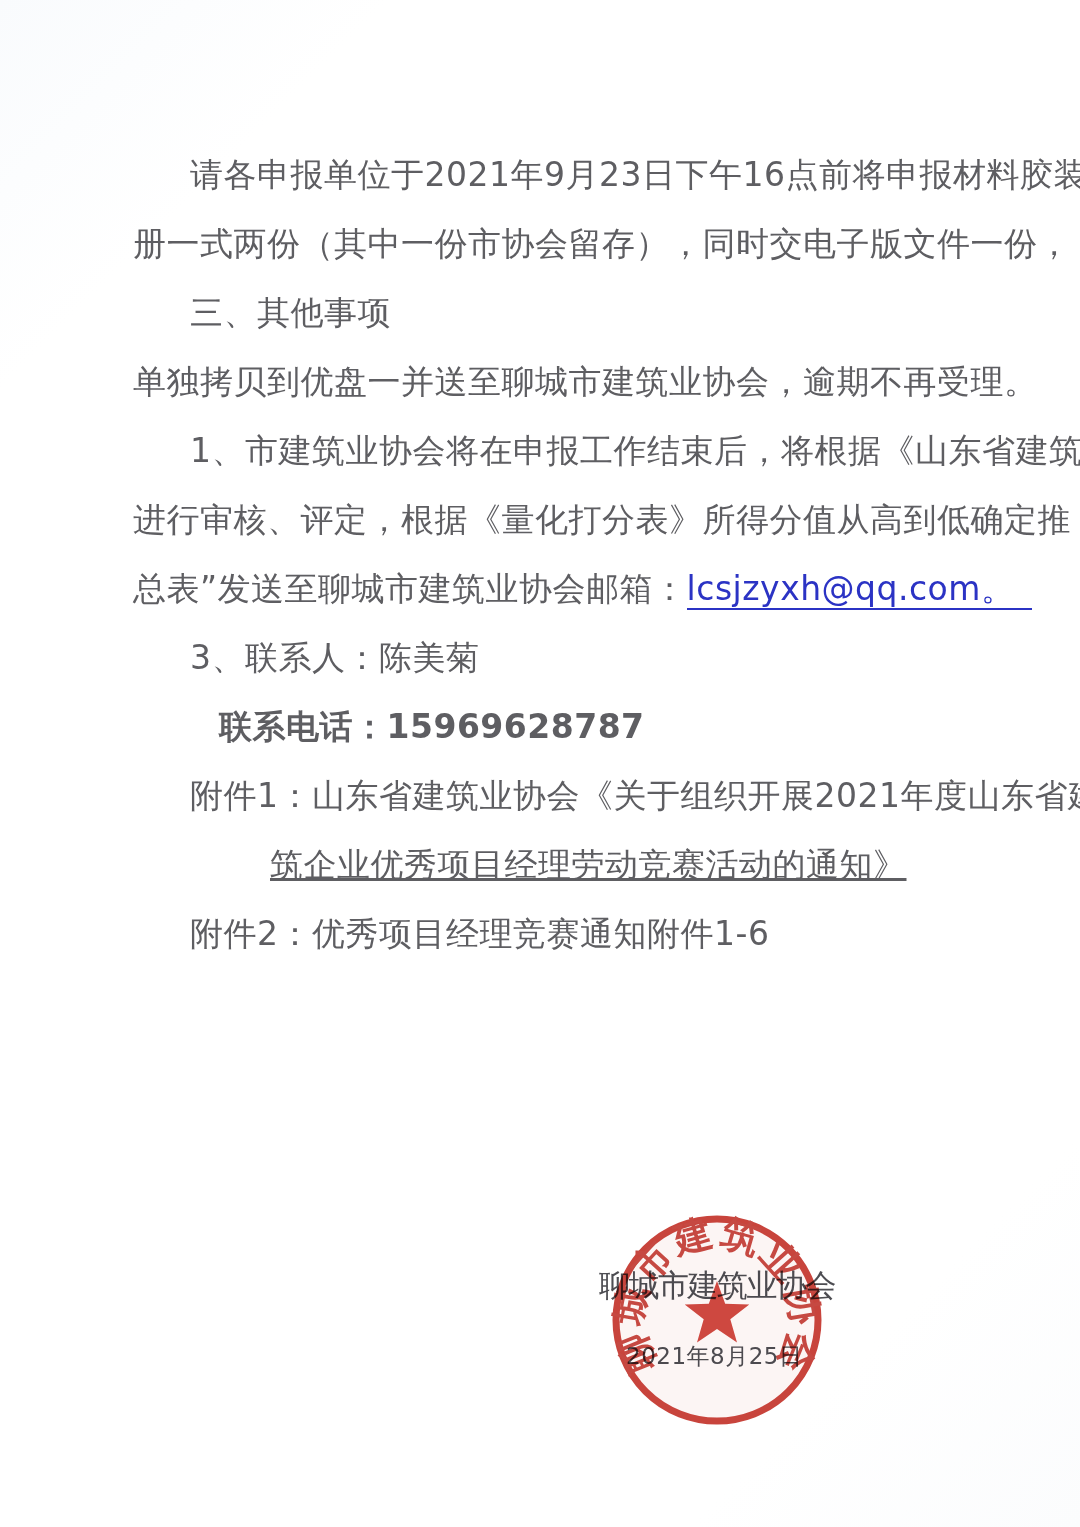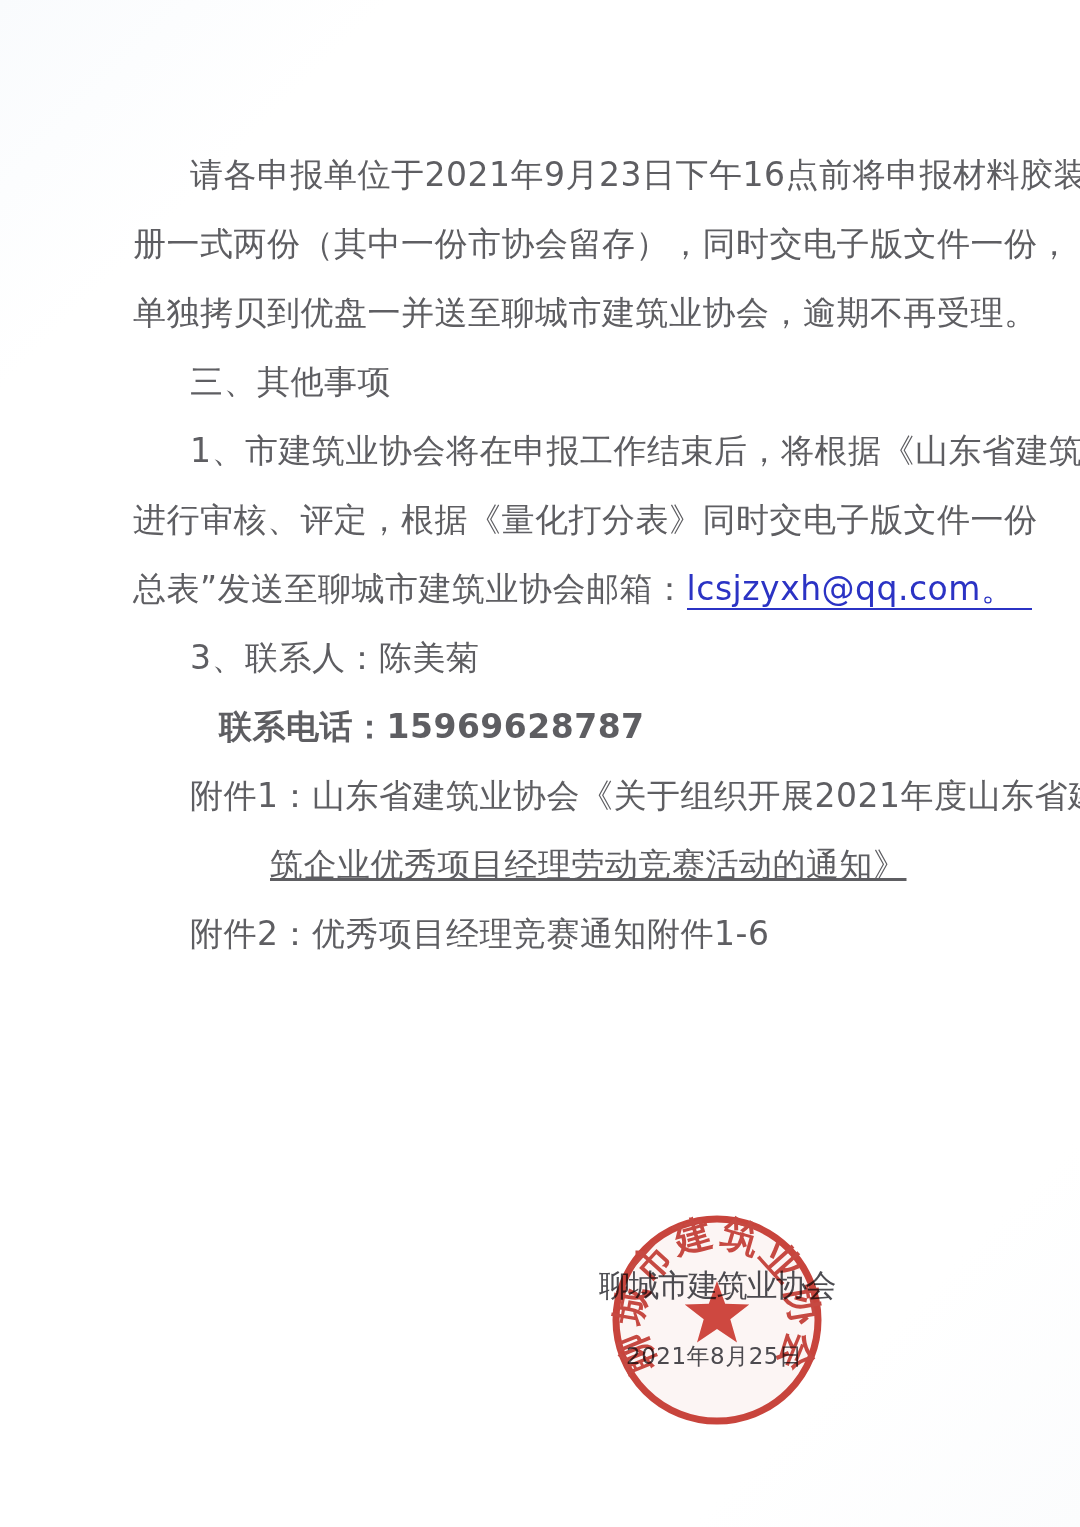--- a/index.html
+++ b/index.html
@@ -53,24 +53,24 @@
   }
 </style>
 </head>
 <body>
 
 <div class="page">
 
   <div class="textblock">
     <div class="line ind2">请各申报单位于2021年9月23日下午16点前将申报材料胶装成</div>
     <div class="line">册一式两份（其中一份市协会留存），同时交电子版文件一份，</div>
+    <div class="line ind2">三、其他事项</div>
     <div class="line">单独拷贝到优盘一并送至聊城市建筑业协会，逾期不再受理。</div>
-    <div class="line ind2">三、其他事项</div>
     <div class="line ind2">1、市建筑业协会将在申报工作结束后，将根据《山东省建筑</div>
-    <div class="line">进行审核、评定，根据《量化打分表》同时交电子版文件一份</div>
+    <div class="line">进行审核、评定，根据《量化打分表》所得分值从高到低确定推</div>
     <div class="line">
       <span>总表”发送至聊城市建筑业协会邮箱：</span><a class="email-link">lcsjzyxh@qq.com。</a>
     </div>
     <div class="line ind2">3、联系人：陈美菊</div>
     <div class="line ind25">联系电话：15969628787</div>
     <div class="line ind2">附件1：山东省建筑业协会《关于组织开展2021年度山东省建</div>
     <div class="line ind4">筑企业优秀项目经理劳动竞赛活动的通知》</div>
     <div class="line ind2">附件2：优秀项目经理竞赛通知附件1-6</div>
   </div>
 

